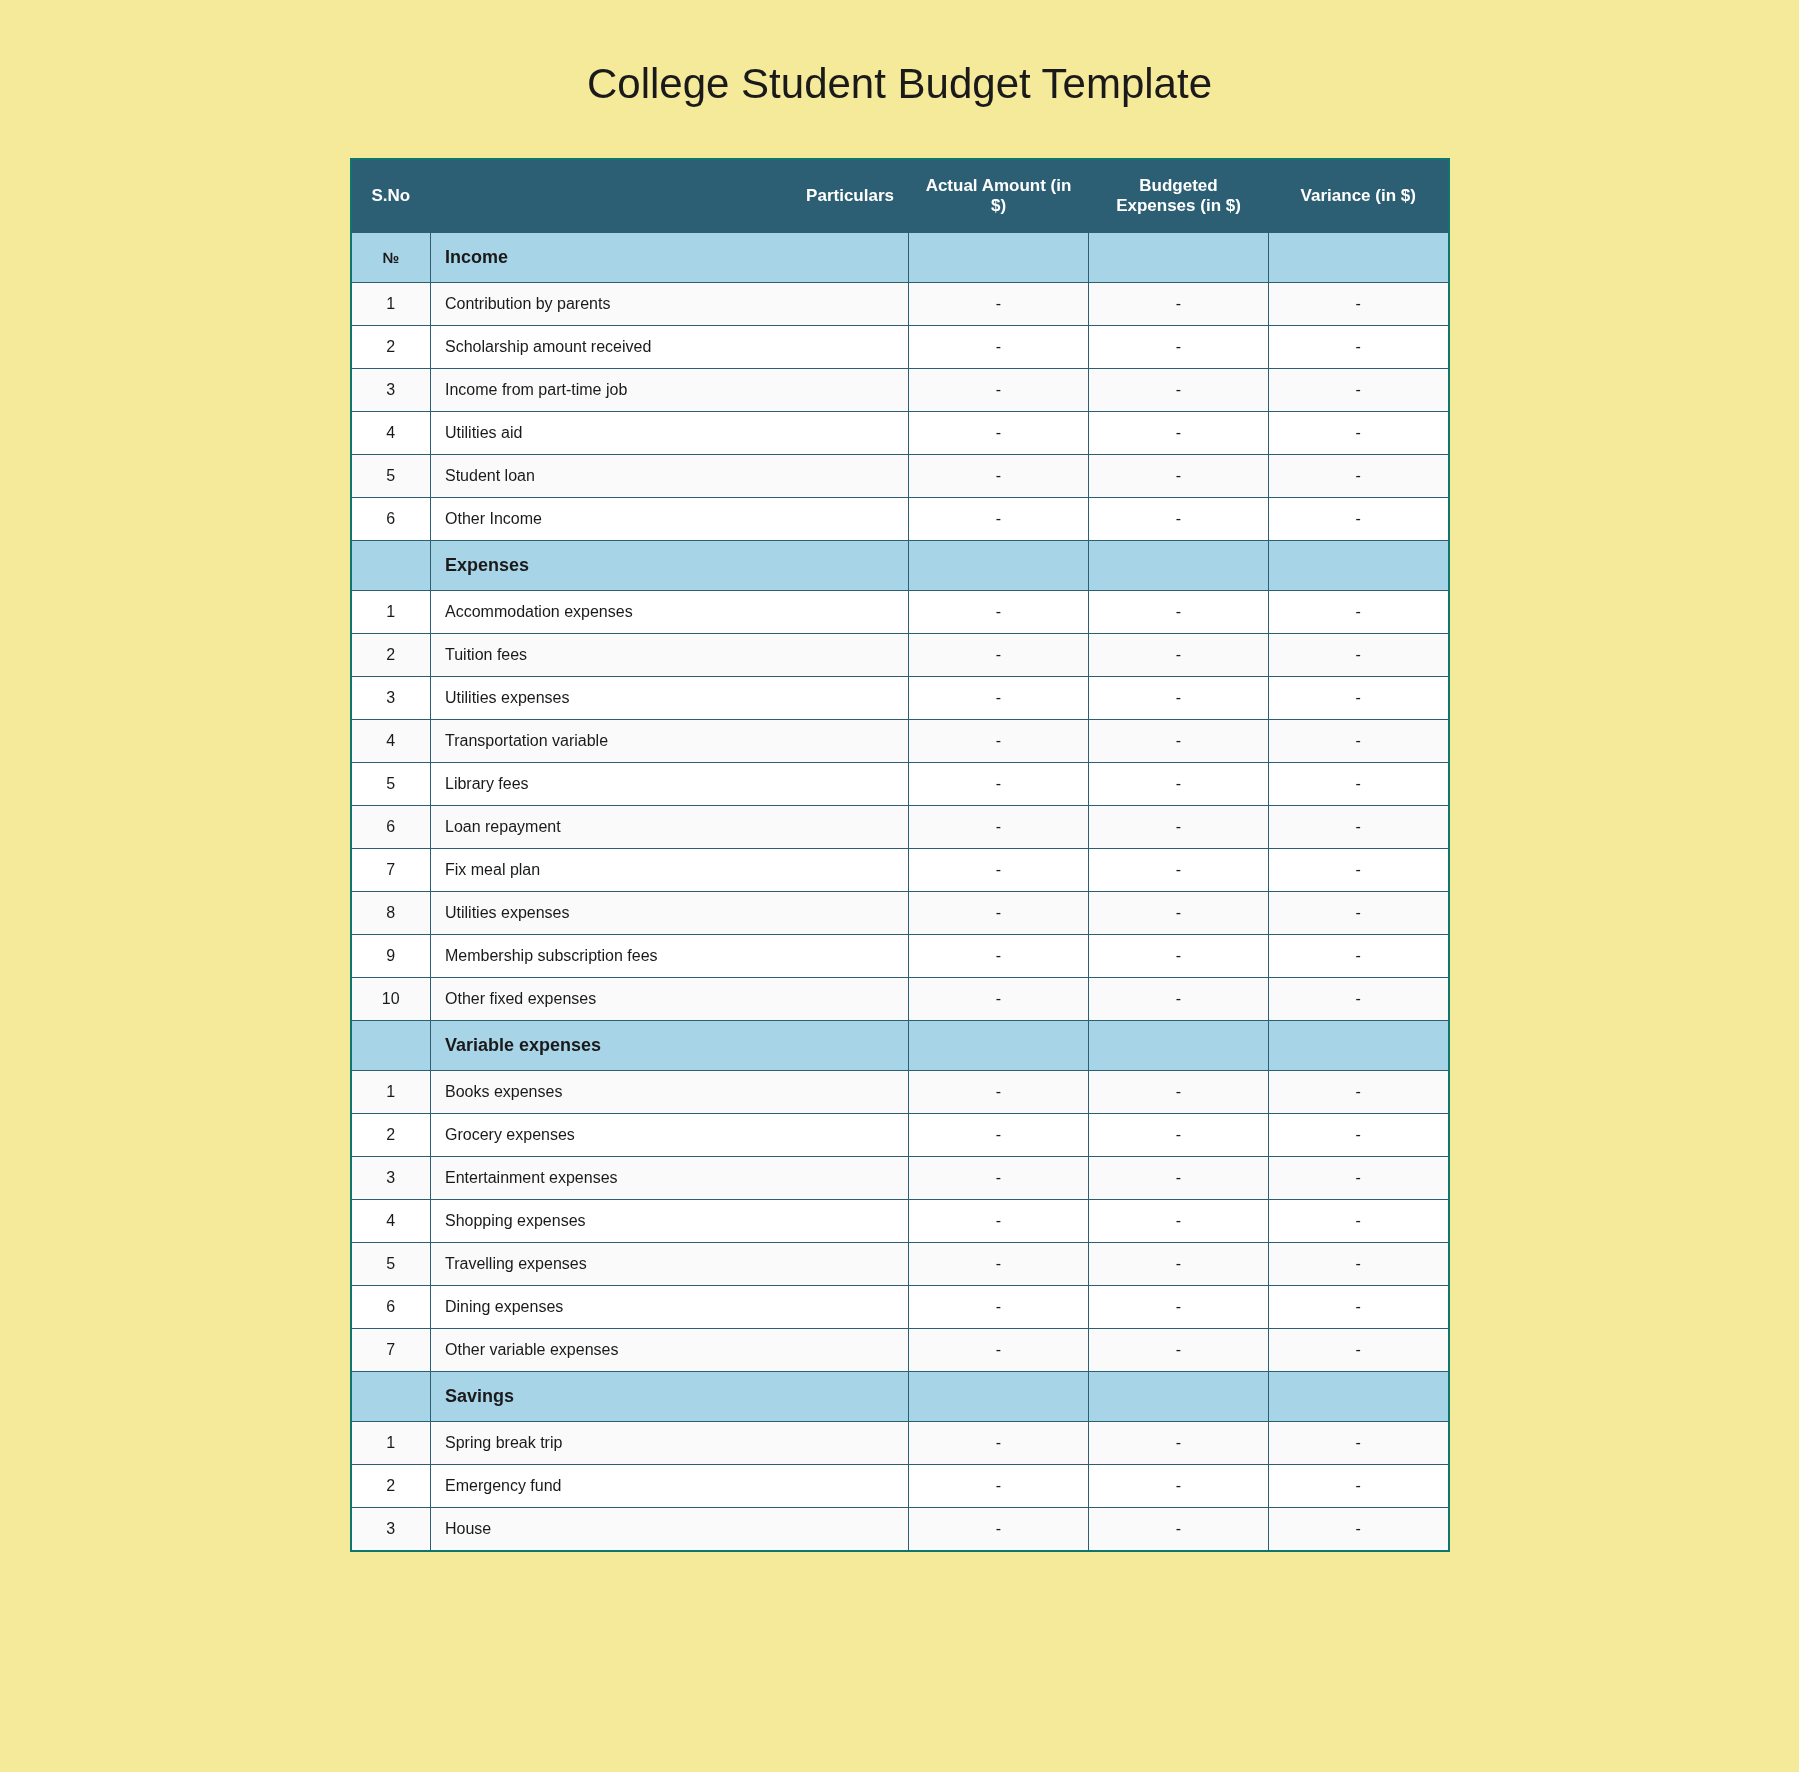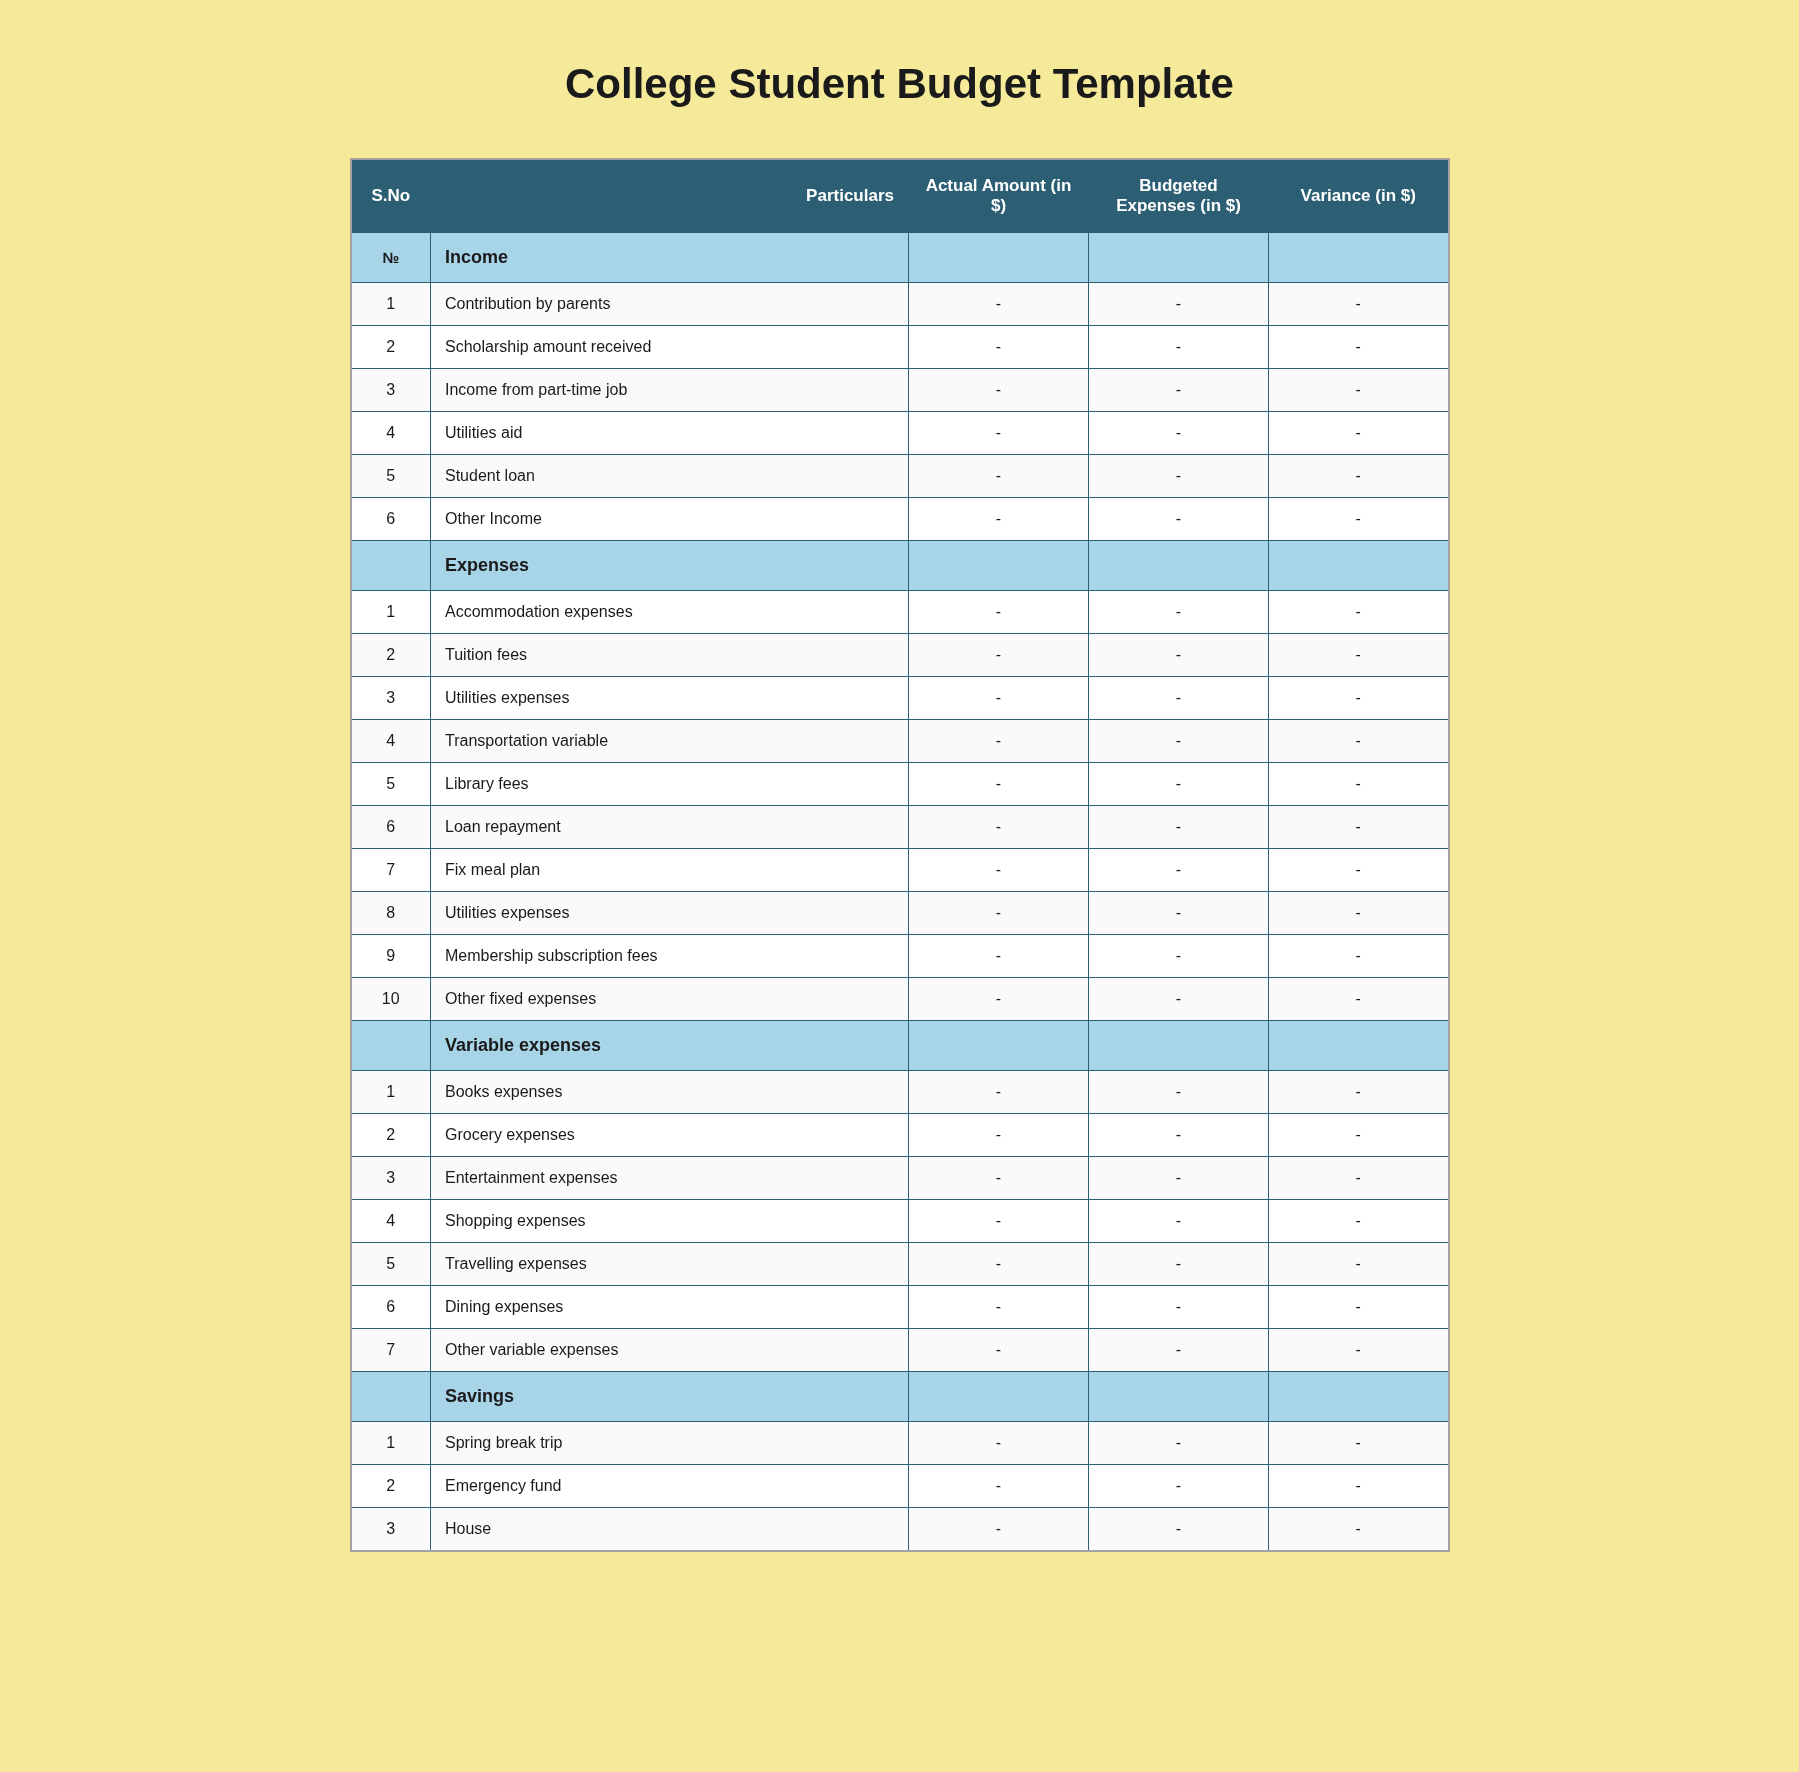--- a/index.html
+++ b/index.html
@@ -19,29 +19,29 @@
     }
 
     .page-wrapper {
       width: 100%;
       max-width: 1100px;
     }
 
     .page-title {
       text-align: center;
       font-size: 42px;
-      font-weight: bold;
+      font-weight: normal;
       color: #1a1a1a;
       margin-bottom: 50px;
     }
 
     table {
       width: 100%;
       border-collapse: collapse;
-      border: 2px solid #a3a3a3;
+      border: 2px solid #0f766e;
       background: #fff;
     }
 
     thead tr {
       background-color: #2c5f74;
       color: #ffffff;
     }
 
     thead th {
       padding: 16px 14px;

